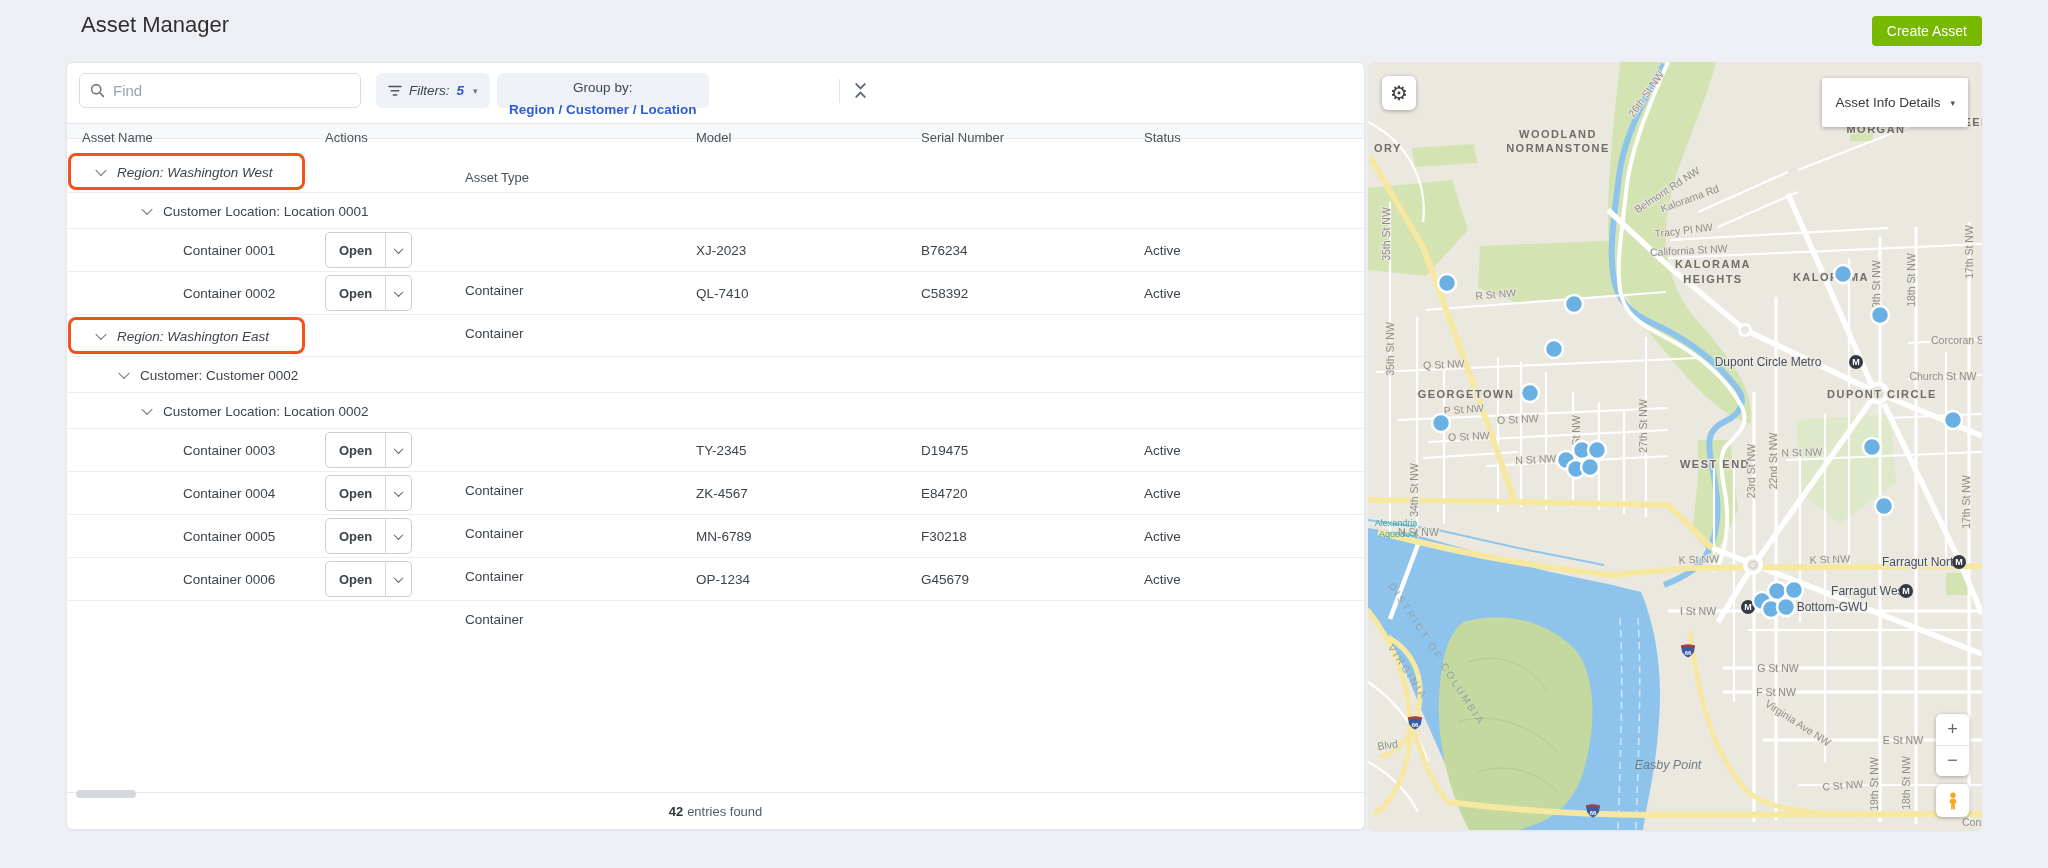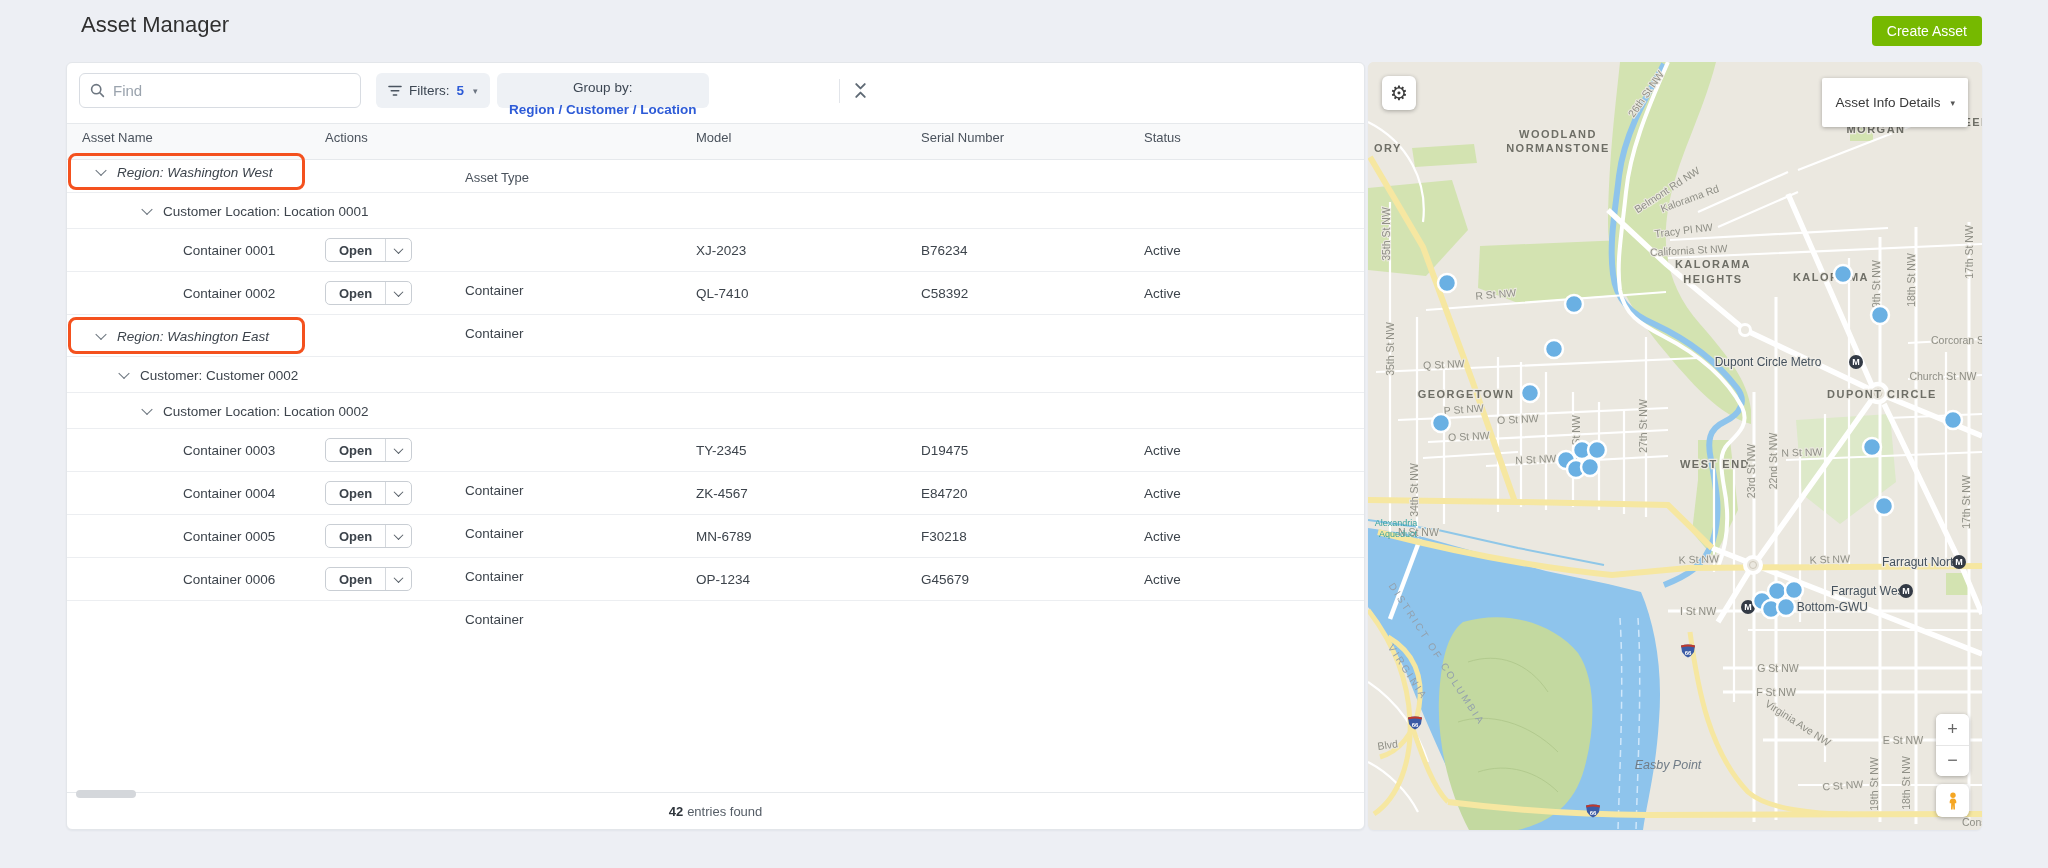--- a/index.html
+++ b/index.html
@@ -14,41 +14,41 @@
   .card { position:absolute; top:62px; background:#fff; border:1px solid #e3e6ea; border-radius:6px; box-shadow:0 1px 2px rgba(20,30,50,.05); }
   .table-card { left:66px; width:1299px; height:768px; }
   .map-card { left:1368px; width:614px; height:768px; overflow:hidden; border:none; background:#ebe8e0; }
 
   
   .toolbar { position:absolute; left:0; top:0; width:100%; height:60px; }
   .search { position:absolute; left:12px; top:10px; width:282px; height:35px; border:1px solid #d8dce2; border-radius:6px; display:flex; align-items:center; padding:0 10px; background:#fff; }
   .search input { border:none; outline:none; flex:1; font-size:15px; font-family:inherit; color:#333; margin-left:8px; background:transparent; }
   .search input::placeholder { color:#9aa3ad; }
   .chip { position:absolute; top:10px; height:35px; background:#eef1f5; border-radius:6px; display:flex; align-items:center; gap:7px; padding:0 12px; font-size:13.5px; color:#3c4652; cursor:pointer; }
-  .chip-filters { left:309px; }
+  .chip-filters { left:309px;font-style:italic; }
   .chip-group { left:430px;flex-direction:column; }
   .blue { color:#2d5bd7; font-weight:bold; }
   .caret { font-size:9px; color:#6b7480; margin-left:2px; }
   .vdiv { position:absolute; left:772px; top:16px; width:1px; height:24px; background:#e2e5ea; }
   .collapse-btn { position:absolute; left:781px; top:17px; width:24px; height:24px; background:none; border:none; cursor:pointer; }
 
   
-  .thead { position:absolute; left:0; top:60px; width:100%; height:37px; background:#f8f9fa; border-top:1px solid #e6e9ec; border-bottom:1px solid #e6e9ec; }
+  .thead { position:absolute; left:0; top:60px; width:100%; height:16px; background:#f8f9fa; border-top:1px solid #e6e9ec; border-bottom:1px solid #e6e9ec; }
   .thead span { position:absolute; top:6px; font-size:13px; color:#4a525c; }
   .c1 { left:15px; } .c2 { left:258px; } .c3 { left:398px;margin-top:40px; } .c4 { left:629px; } .c5 { left:854px; } .c6 { left:1077px; }
   .rows { position:absolute; left:0; top:88px; width:100%; }
   .trow { position:relative; width:100%; border-bottom:1px solid #eceef1; }
   .trow.g1 { height:42px;font-style:italic; } .trow.g2,.trow.g3 { height:36px; } .trow.asset { height:43px; }
   .trow span.cell { position:absolute; top:50%; transform:translateY(-50%); font-size:13.5px; color:#3d444c; white-space:nowrap; }
   .chev { position:absolute; top:50%; width:8px; height:8px; border-right:1.6px solid #6b747e; border-bottom:1.6px solid #6b747e; transform:translateY(-70%) rotate(45deg); }
   .g1 .chev { left:30px; } .g2 .chev { left:53px; } .g3 .chev { left:76px; }
   .g1 .glabel { left:50px; } .g2 .glabel { left:73px; } .g3 .glabel { left:96px; }
   .hl { position:absolute; left:1px; top:2px; width:237px; height:37px; border:3px solid #f4511e; border-radius:8px; pointer-events:none; }
   .name-cell { left:116px; }
-  .openwrap { position:absolute; left:258px; top:50%; transform:translateY(-50%); display:flex; height:24px; border:1px solid #c9ced4; border-radius:5px; overflow:hidden; background:#fff; cursor:pointer; }
+  .openwrap { position:absolute; left:258px; top:50%; transform:translateY(-50%); display:flex; height:36px; border:1px solid #c9ced4; border-radius:5px; overflow:hidden; background:#fff; cursor:pointer; }
   .ob-label { display:flex; align-items:center; padding:0 13px; font-size:13px; font-weight:bold; color:#3c434b; }
   .ob-caret { display:flex; align-items:center; justify-content:center; width:26px; border-left:1px solid #d4d8dd; }
   .ob-caret i { width:7px; height:7px; border-right:1.5px solid #555d66; border-bottom:1.5px solid #555d66; transform:rotate(45deg) translate(-1px,-1px); }
 
   .tfoot { position:absolute; left:0; bottom:0; width:100%; height:37px; border-top:1px solid #e6e9ec; display:flex; align-items:center; justify-content:center; font-size:13px; color:#555d66; gap:4px; }
   .tfoot .cnt { font-weight:bold; color:#2f353c; }
   .hthumb { position:absolute; left:9px; bottom:31px; width:60px; height:8px; background:#d4d7db; border-radius:4px; cursor:pointer; }
 
   
   .gear-btn { position:absolute; left:14px; top:14px; width:34px; height:34px; background:#fff; border:none; border-radius:6px; box-shadow:0 1px 4px rgba(0,0,0,.3); font-size:20px; color:#3c3c3c; cursor:pointer; line-height:34px; text-align:center; }

